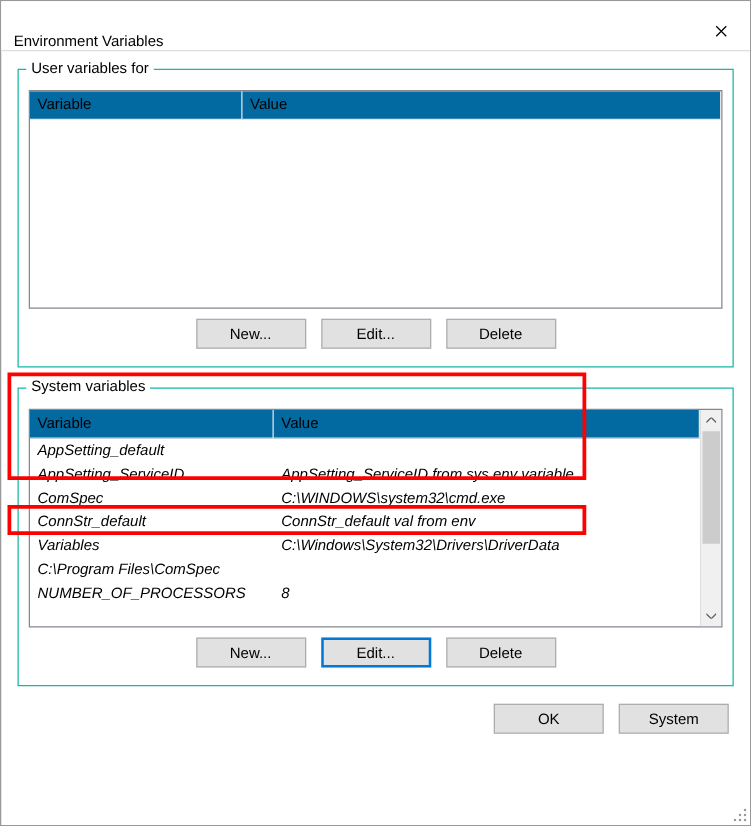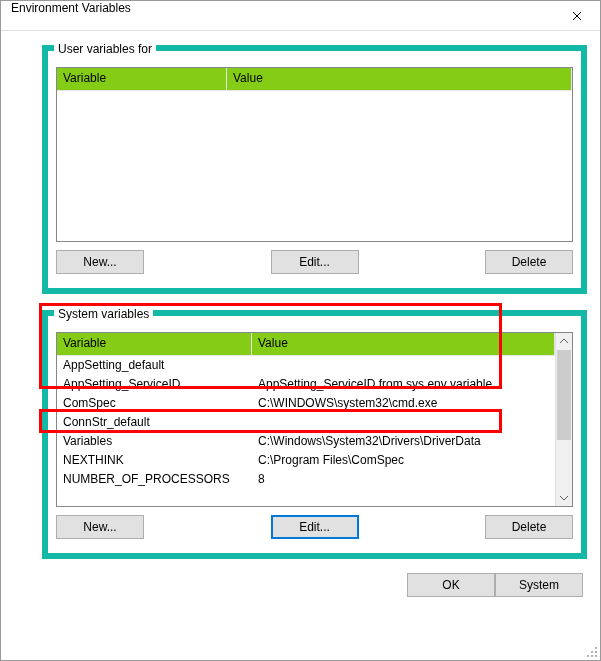--- a/index.html
+++ b/index.html
@@ -16,23 +16,23 @@
   .window {
     width: 601px;
     height: 661px;
     border: 1px solid #999;
     background: #fff;
     display: flex;
     flex-direction: column;
     position: relative;
   }
   .titlebar {
-    height: 30px;
-    display: flex;
-    align-items: flex-start;
+    height: 40px;
+    display: flex;
+    align-items: flex-end;
     border-bottom: 1px solid #ddd;
     background: #fff;
   }
   .titlebar .title {
     padding-left: 10px;
     font-size: 12px;
     flex: 1;
   }
   .close-btn {
     width: 46px;
@@ -44,25 +44,24 @@
   }
   .close-btn svg { width: 10px; height: 10px; }
   .client {
     flex: 1;
     padding: 14px 13px 10px 13px;
     display: flex;
     flex-direction: column;
     position: relative;
   }
   .groupbox {
-    border: 6px solid #14b8a6;
+    border: 1px solid #14b8a6;
     padding: 16px 8px 8px 8px;
     position: relative;
     margin-bottom: 6px;
-    margin-left: 28px;
   }
   .groupbox .legend {
     position: absolute;
     top: -9px;
     left: 6px;
     background: #fff;
     padding: 0 4px;
     font-size: 12px;
   }
   .listview {
@@ -95,65 +94,66 @@
   .sb-track { flex: 1; background: #f0f0f0; position: relative; }
   .sb-thumb {
     position: absolute;
     left: 1px; right: 1px;
     top: 0; height: 90px;
     background: #cccccc;
   }
   .lv-header {
     display: flex;
     height: 23px;
-    background: #84cc16;
+    background: #0369a1;
   }
   .lv-hcell {
     padding: 3px 6px;
     border-right: 1px solid #e5e5e5;
     border-bottom: 1px solid #e5e5e5;
     font-size: 12px;
   }
   .col-var { width: 170px; }
   .col-val { flex: 1; }
   .sys-listview .col-var { width: 195px; }
   .lv-row {
     display: flex;
     height: 19px;
     padding: 1px 0;
+    font-style: italic;
   }
   .lv-cell {
     padding: 1px 6px;
     font-size: 12px;
     white-space: nowrap;
     overflow: hidden;
   }
   .btnrow {
     display: flex;
-    justify-content: space-between;
-    gap: 24px;
+    justify-content: center;
+    gap: 12px;
     padding: 8px 0 6px 0;
   }
   .stdbtn {
     width: 88px;
     height: 24px;
     border: 1px solid #adadad;
     background: #e1e1e1;
     font-family: inherit;
     font-size: 12px;
     cursor: pointer;
   }
   .stdbtn.focused {
     border: 2px solid #0078d7;
     padding: 0;
   }
   .footer {
     display: flex;
     justify-content: flex-end;
-    gap: 0;
+    gap: 12px;
     padding: 8px 4px 4px 0;
   }
   .hlbox {
     position: absolute;
     border: 3px solid #ff0000;
     pointer-events: none;
   }
   .resize-grip {
     position: absolute;
     right: 2px;
@@ -212,27 +212,27 @@
           <div class="lv-row">
             <div class="lv-cell col-var">AppSetting_ServiceID</div>
             <div class="lv-cell col-val">AppSetting_ServiceID from sys env variable</div>
           </div>
           <div class="lv-row">
             <div class="lv-cell col-var">ComSpec</div>
             <div class="lv-cell col-val">C:\WINDOWS\system32\cmd.exe</div>
           </div>
           <div class="lv-row">
             <div class="lv-cell col-var">ConnStr_default</div>
+            <div class="lv-cell col-val">ConnStr_default val from env</div>
           </div>
           <div class="lv-row">
             <div class="lv-cell col-var">Variables</div>
             <div class="lv-cell col-val">C:\Windows\System32\Drivers\DriverData</div>
           </div>
           <div class="lv-row">
-            <div class="lv-cell col-var">NEXTHINK</div>
             <div class="lv-cell col-val">C:\Program Files\ComSpec</div>
           </div>
           <div class="lv-row">
             <div class="lv-cell col-var">NUMBER_OF_PROCESSORS</div>
             <div class="lv-cell col-val">8</div>
           </div>
         </div>
         <div class="scrollbar">
           <div class="sb-btn">
             <svg width="8" height="5" viewBox="0 0 8 5">

